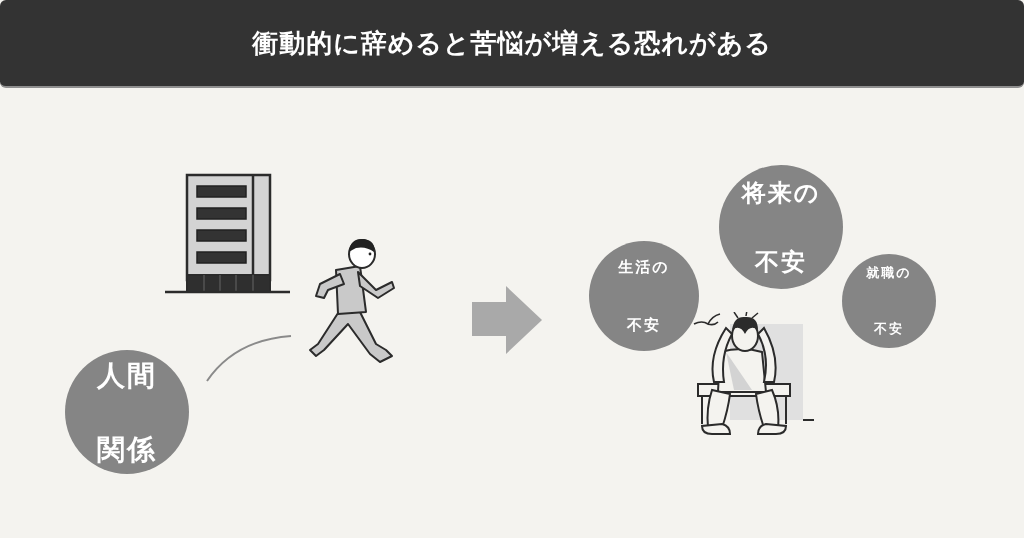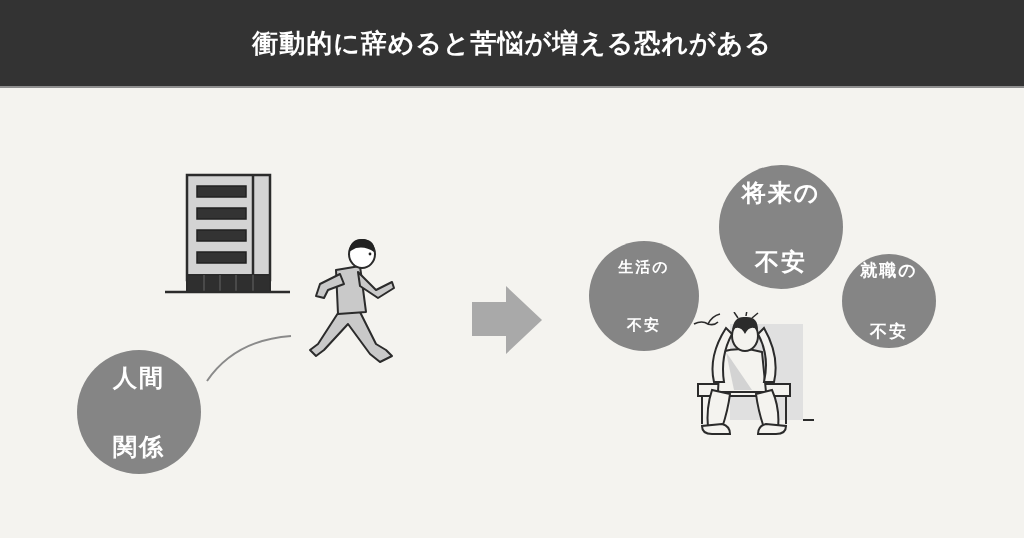--- a/index.html
+++ b/index.html
@@ -7,21 +7,21 @@
     width: 1024px; height: 538px; overflow: hidden;
     background: #f4f3ef;
     font-family: "DejaVu Sans", sans-serif;
     position: relative;
   }
   .header {
     position: absolute; left: 0; top: 0; width: 1024px; height: 88px;
     background: #333333;
     border-bottom: 2px solid #8f8f8f;
     box-sizing: border-box;
-    display: flex; align-items: center; justify-content: center;
+    display: flex; align-items: center; justify-content: center; border-radius: 6px;
   }
   .header-title {
     color: #ffffff; font-size: 26px; font-weight: bold; letter-spacing: 1px;
   }
   .canvas { position: absolute; left: 0; top: 0; width: 1024px; height: 538px; }
   .bubble {
     position: absolute; border-radius: 50%;
     background: #858585;
     color: #ffffff; font-weight: bold;
     display: flex; flex-direction: column; align-items: center; justify-content: center;
@@ -65,40 +65,40 @@
 
     <ellipse cx="62" cy="22" rx="13" ry="14" fill="#ffffff" stroke="#2b2b2b" stroke-width="2"></ellipse>
     <path d="M49 20 Q50 6 64 7 Q76 9 74 20 Q66 14 56 16 Q52 18 49 20 Z" fill="#222"></path>
     <circle cx="70" cy="22" r="1.4" fill="#222"></circle>
   </svg>
 
   <svg style="position:absolute;left:200px;top:330px;" width="100" height="60" viewBox="0 0 100 60">
     <path d="M7 51 Q35 10 91 6" fill="none" stroke="#8a8a8a" stroke-width="2"></path>
   </svg>
 
-  <div class="bubble" style="left:77px;top:350px;width:124px;height:124px;font-size:24px;">
+  <div class="bubble" style="left:65px;top:350px;width:124px;height:124px;font-size:28px;">
     <span>人間</span>
     <span>関係</span>
   </div>
 
   <svg style="position:absolute;left:470px;top:284px;" width="76" height="72" viewBox="0 0 76 72">
     <polygon points="2,18 36,18 36,2 72,36 36,70 36,52 2,52" fill="#a9a9a9"></polygon>
   </svg>
 
   <div class="bubble" style="left:589px;top:241px;width:110px;height:110px;font-size:15px;">
     <span>生活の</span>
     <span>不安</span>
   </div>
 
   <div class="bubble" style="left:719px;top:165px;width:124px;height:124px;font-size:24px;">
     <span>将来の</span>
     <span>不安</span>
   </div>
 
-  <div class="bubble" style="left:842px;top:254px;width:94px;height:94px;font-size:17px;text-align:right;">
+  <div class="bubble" style="left:842px;top:254px;width:94px;height:94px;font-size:13px;text-align:right;">
     <span>就職の</span>
     <span>不安</span>
   </div>
 
   <svg style="position:absolute;left:690px;top:312px;" width="130" height="125" viewBox="0 0 130 125">
 
     <rect x="40" y="12" width="73" height="96" fill="#e0e0e0"></rect>
     <line x1="113" y1="108" x2="124" y2="108" stroke="#2b2b2b" stroke-width="2"></line>
 
     <rect x="8" y="72" width="92" height="12" fill="#f4f3ef" stroke="#2b2b2b" stroke-width="2"></rect>

